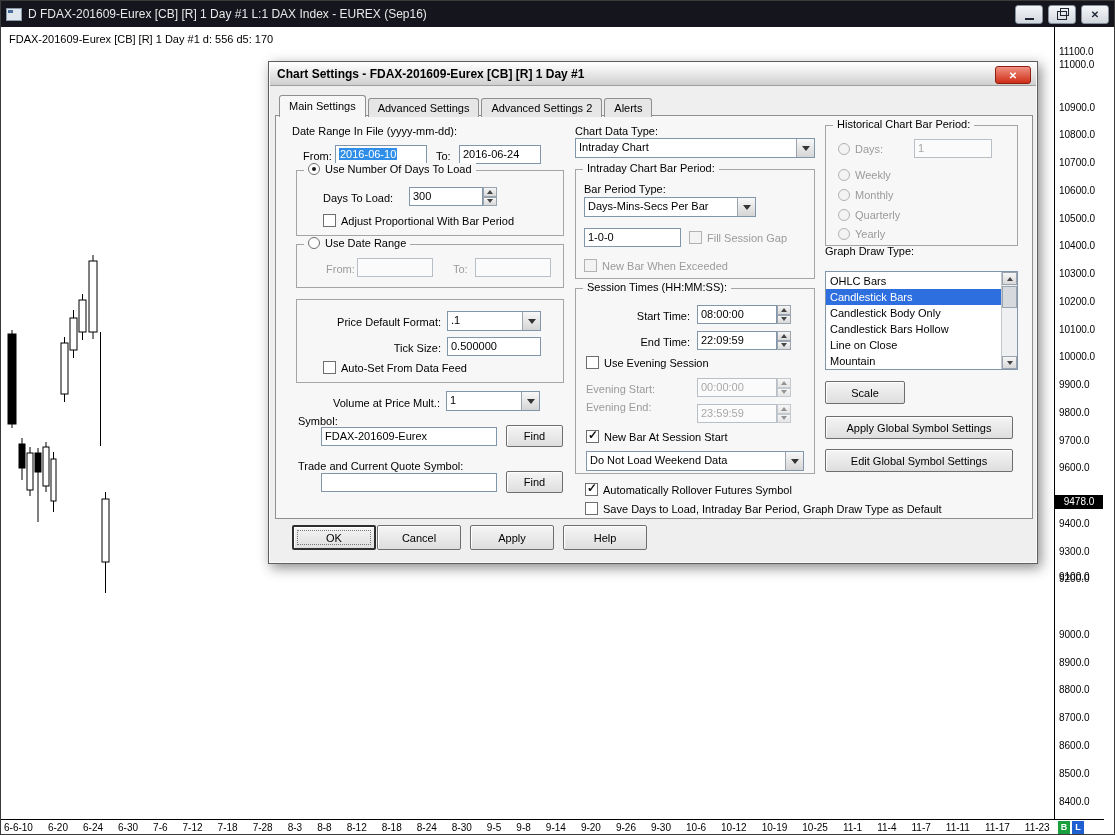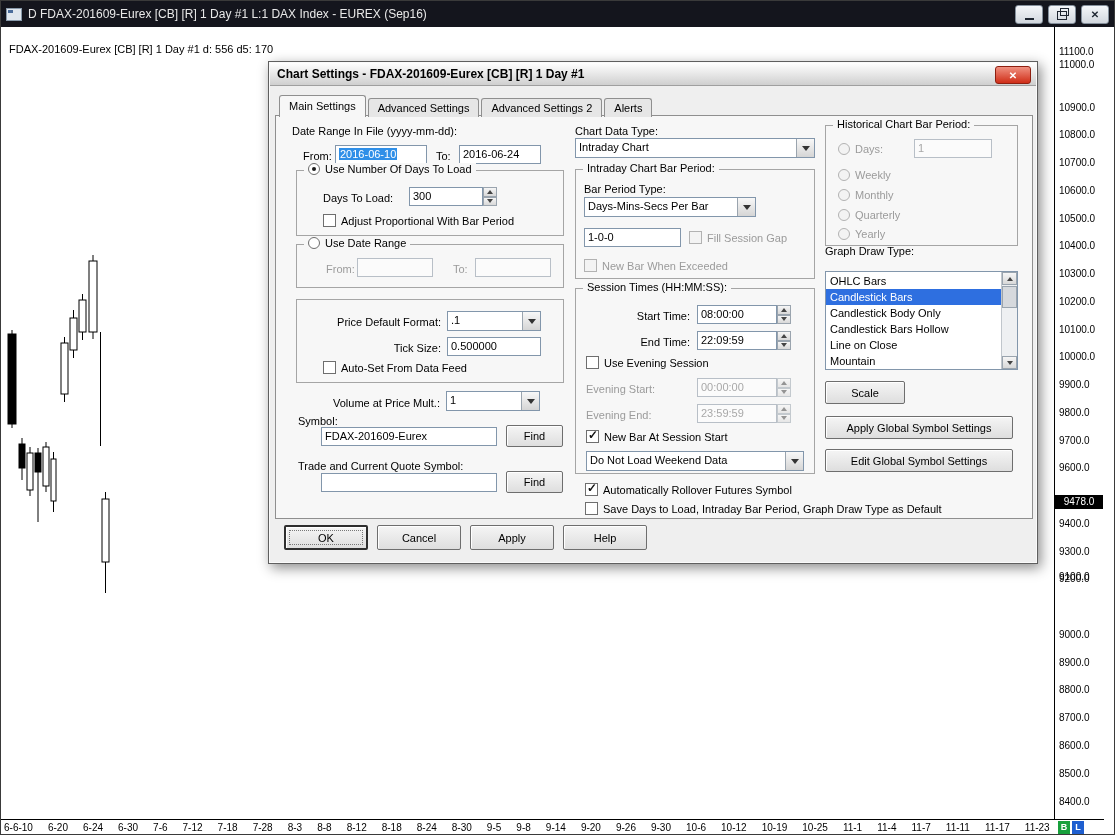--- a/index.html
+++ b/index.html
@@ -15,21 +15,21 @@
   .app-icon::after{content:"";position:absolute;left:1px;top:1px;width:5px;height:3px;background:#4a6c9b;}
   .title-text{font-size:12px;white-space:nowrap;}
   .win-controls{position:absolute;right:5px;top:4px;display:flex;gap:5px;}
   .win-cbtn{width:26px;height:17px;background:linear-gradient(#f4f6f9,#d2d7de);border:1px solid #85909c;
     border-radius:3px;display:flex;align-items:center;justify-content:center;color:#1c2530;font-size:10px;cursor:default;}
   .ic-min{width:9px;height:2px;background:#1e2530;margin-top:8px;}
   .ic-max{width:8px;height:7px;border:1px solid #1e2530;position:relative;margin-top:2px;}
   .ic-max::before{content:"";position:absolute;left:2px;top:-4px;width:7px;height:6px;border:1px solid #1e2530;}
   .ic-close{font-size:10px;font-weight:bold;}
   
-  .chart-header{position:absolute;left:8px;top:32px;font-size:11px;z-index:2;white-space:nowrap;margin-top:10px;}
+  .chart-header{position:absolute;left:8px;top:32px;font-size:11px;z-index:2;white-space:nowrap;}
   #candle-svg{position:absolute;left:0;top:0;z-index:1;}
   .v-line{position:absolute;left:1053px;top:26px;height:792px;width:1px;background:#000;z-index:2;}
   .h-line{position:absolute;left:0;top:818px;width:1103px;height:1px;background:#000;z-index:2;}
   .price-label{position:absolute;left:1058px;font-size:10px;z-index:2;white-space:nowrap;}
   .price-highlight{position:absolute;left:1054px;width:48px;height:14px;background:#000;color:#fff;
     font-size:10px;text-align:center;line-height:14px;z-index:3;}
   .time-axis{position:absolute;left:3px;top:821px;width:1046px;display:flex;justify-content:space-between;
     font-size:10px;z-index:2;}
   .time-axis span{white-space:nowrap;}
   .badge{position:absolute;top:820px;width:12px;height:13px;color:#fff;font-size:9px;font-weight:bold;
@@ -79,21 +79,21 @@
   .radio.sel::after{content:"";position:absolute;left:3px;top:3px;width:4px;height:4px;background:#1c1c1c;border-radius:50%;}
   .radio.disabled{border-color:#b2b2b2;background:#f3f3f3;}
   .radiorow{position:absolute;display:flex;align-items:center;gap:5px;font-size:11px;white-space:nowrap;}
   .chkrow{position:absolute;display:flex;align-items:center;gap:5px;font-size:11px;white-space:nowrap;}
   .check{width:13px;height:13px;border:1px solid #6e6e6e;background:#fff;position:relative;box-sizing:border-box;flex:0 0 auto;}
   .check.checked::after{content:"✓";position:absolute;left:1px;top:-3px;font-size:12px;font-weight:bold;color:#111;}
   .check.disabled{border-color:#b2b2b2;background:#f3f3f3;}
   .btn{position:absolute;background:linear-gradient(#f5f5f5,#dedede);border:1px solid #6e6e6e;border-radius:2px;
     box-sizing:border-box;font-size:11px;display:flex;align-items:center;justify-content:center;
     box-shadow:inset 1px 1px 0 #fff;}
-  .btn.default{border:2px solid #2e2e2e;}
+  .btn.default{border:2px solid #2e2e2e;margin-left:8px;}
   .btn.default::after{content:"";position:absolute;left:3px;right:3px;top:3px;bottom:3px;border:1px dotted #777;}
   .listbox{position:absolute;background:#fff;border:1px solid #8296ab;box-sizing:border-box;overflow:hidden;}
   .listbox .items{position:absolute;left:0;top:1px;right:15px;}
   .listbox .item{height:16px;line-height:16px;padding:0 4px;font-size:11px;white-space:nowrap;overflow:hidden;}
   .listbox .item.sel{background:var(--sel-list,#2e6fe0);color:#fff;}
   .sb{position:absolute;right:0;top:0;bottom:0;width:15px;background:#eef0f2;border-left:1px solid #c0c6cc;}
   .sb-btn{position:absolute;left:0;right:0;height:13px;background:linear-gradient(#f6f6f6,#d8d8d8);
     border:1px solid #9aa4ae;display:flex;align-items:center;justify-content:center;box-sizing:border-box;}
   .sb-thumb{position:absolute;left:0;right:0;top:14px;height:22px;background:#d6d9dd;border:1px solid #9aa4ae;box-sizing:border-box;}
 </style>
@@ -359,21 +359,21 @@
         <div class="spin-val">00:00:00</div>
         <div class="spin-btns">
             <div class="spin-btn">
               <i class="tri-up"></i>
             </div>
             <div class="spin-btn">
               <i class="tri-down"></i>
             </div>
           </div>
       </div>
-      <div class="lbl dis" style="left:10px;top:120px">Evening End:</div>
+      <div class="lbl dis" style="left:10px;top:112px">Evening End:</div>
       <div class="spinbox disabled" style="left:121px;top:115px;width:94px">
         <div class="spin-val">23:59:59</div>
         <div class="spin-btns">
             <div class="spin-btn">
               <i class="tri-up"></i>
             </div>
             <div class="spin-btn">
               <i class="tri-down"></i>
             </div>
           </div>

